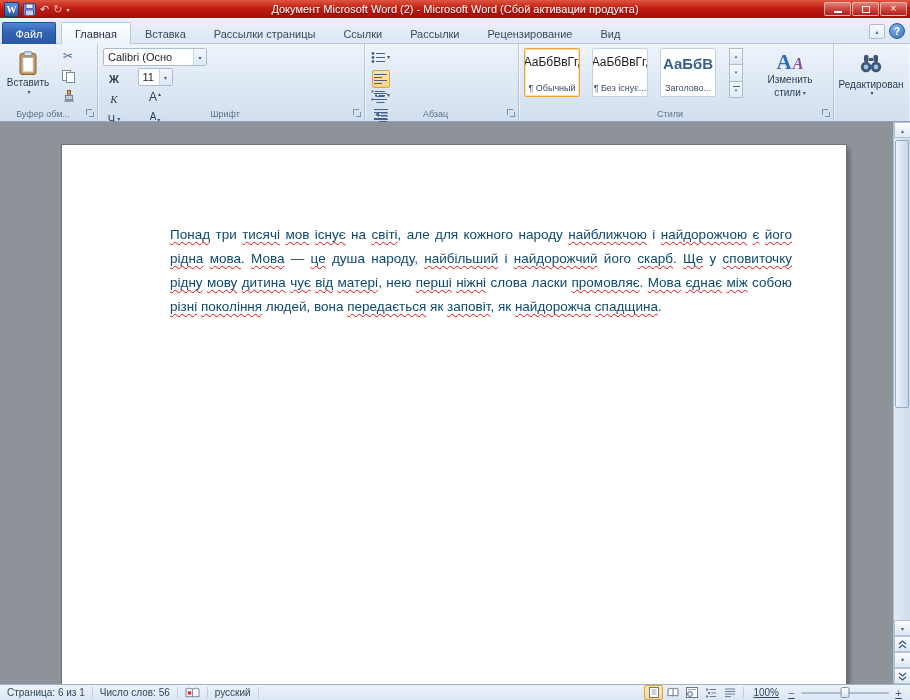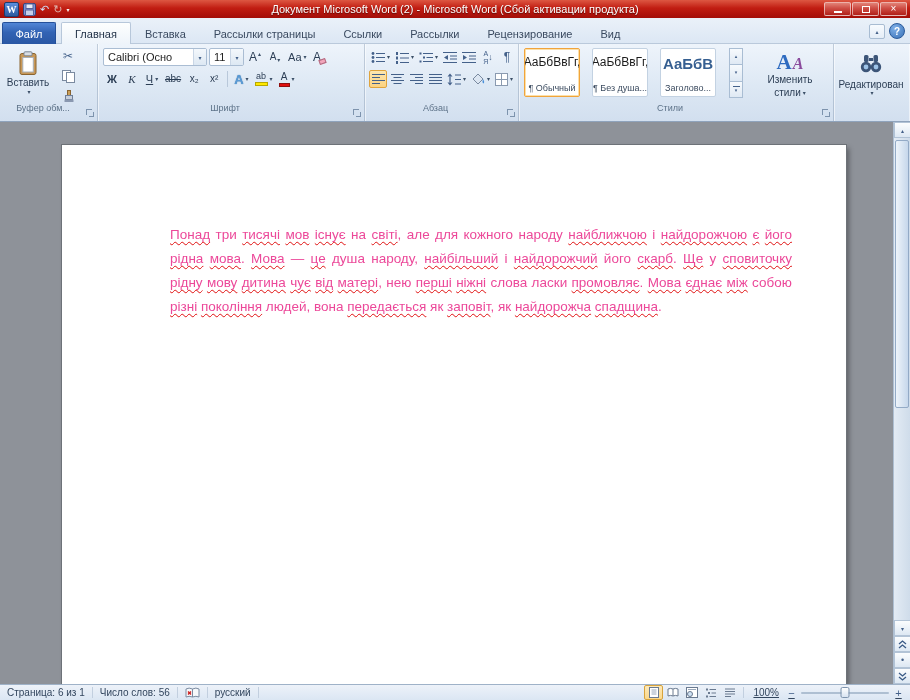--- a/index.html
+++ b/index.html
@@ -28,25 +28,25 @@
 .file-tab{width:54px;height:22px;margin-right:5px;background:linear-gradient(#5286d6,#3263b4 45%,#2a57a4);border:1px solid #24509a;border-bottom:none;border-radius:2px 2px 0 0;color:#fff;font-size:11px;display:flex;align-items:center;justify-content:center;}
 .tab{height:22px;padding:0 13px;display:flex;align-items:center;font-size:11px;color:#3a4a60;border:1px solid transparent;border-bottom:none;white-space:nowrap;}
 .tab.active{background:linear-gradient(#fdfefe,#eef4fa);border-color:#b7c7da;border-radius:2px 2px 0 0;color:#223248;}
 .ribbon-extras{position:absolute;right:5px;top:5px;display:flex;gap:4px;align-items:center;}
 .min-ribbon{width:16px;height:15px;border:1px solid #a8bcd2;border-radius:2px;background:linear-gradient(#f8fbfe,#e4edf7);color:#44618a;font-size:6px;display:flex;align-items:center;justify-content:center;}
 .help-btn{width:16px;height:16px;border-radius:50%;background:radial-gradient(circle at 35% 30%,#7fb0e8,#3a72b8);border:1px solid #2a5a9a;color:#fff;font-size:10px;font-weight:bold;display:flex;align-items:center;justify-content:center;}
 
 
 .ribbon{position:absolute;top:44px;left:0;right:0;height:78px;background:linear-gradient(#eef4fb,#dde8f4 55%,#d2dfef);border-bottom:1px solid #8fa3bc;}
 .group{position:absolute;top:0;bottom:0;border-right:1px solid rgba(125,145,170,.4);box-shadow:1px 0 0 rgba(255,255,255,.55);}
-.group-label{position:absolute;left:0;right:12px;bottom:7px;height:13px;font-size:9px;color:#5d7288;display:flex;align-items:center;justify-content:center;white-space:nowrap;}
+.group-label{position:absolute;left:0;right:12px;bottom:1px;height:13px;font-size:9px;color:#5d7288;display:flex;align-items:center;justify-content:center;white-space:nowrap;}
 .dlg{position:absolute;right:2px;bottom:3px;width:10px;height:10px;}
 .dlg::before{content:"";position:absolute;left:1px;top:1px;width:5px;height:5px;border-left:1px solid #7d93ad;border-top:1px solid #7d93ad;}
 .dlg::after{content:"";position:absolute;right:1px;bottom:1px;width:4px;height:4px;border-right:1px solid #7d93ad;border-bottom:1px solid #7d93ad;}
-.row{position:absolute;display:flex;align-items:center;gap:2px;}
+.row{position:absolute;display:flex;align-items:center;gap:2px;flex-direction:column;}
 .sbtn{display:inline-flex;align-items:center;justify-content:center;min-width:18px;height:18px;padding:0 1px;border:1px solid transparent;border-radius:2px;color:#2c3e55;font-size:11px;line-height:1;}
 .sbtn.active{background:linear-gradient(#fde7b0,#fbd281);border-color:#dfa33c;}
 .caret{font-size:6px;color:#3c5068;margin-left:2px;line-height:1;}
 .divider{width:1px;height:16px;background:#b9c8da;margin:0 2px;}
 .b{font-weight:bold;}
 .i{font-style:italic;font-family:"Liberation Serif",serif;}
 .u{text-decoration:underline;}
 .strike{text-decoration:line-through;font-size:10px;}
 .fx{color:#5b9bd5;font-weight:bold;text-shadow:0 0 1px #2e6da4;}
 .stackbar{display:flex;flex-direction:column;align-items:center;line-height:1;gap:1px;}
@@ -79,21 +79,21 @@
 .aa-purple{font:bold italic 16px/1 "Liberation Serif",serif;color:#8a4a9c;}
 .cs-line{line-height:1.2;display:flex;align-items:center;}
 
 
 .edit-btn{position:absolute;left:4px;top:6px;width:66px;height:56px;display:flex;flex-direction:column;align-items:center;gap:5px;padding-top:3px;border:1px solid transparent;border-radius:2px;font-size:10px;color:#2c3e55;}
 .edit-label{display:flex;align-items:center;white-space:nowrap;flex-direction:column;}
 
 
 .docarea{position:absolute;top:122px;left:0;right:0;bottom:16px;background:#8e9299;overflow:hidden;}
 .page{position:absolute;left:62px;top:23px;width:784px;bottom:0;background:#fff;box-shadow:0 0 0 1px #6d7278,3px 3px 5px rgba(0,0,0,.35);}
-.doc-text{position:absolute;left:108px;top:78px;width:622px;font-size:13.5px;line-height:24px;color:#ec4899;}
+.doc-text{position:absolute;left:108px;top:78px;width:622px;font-size:13.5px;line-height:24px;color:#0c4a6e;}
 .doc-line{text-align:justify;text-align-last:justify;}
 .doc-line.last{text-align-last:left;}
 .misspelled{text-decoration:underline;text-decoration-style:wavy;text-decoration-color:#e01010;text-decoration-thickness:1px;text-underline-offset:2px;text-decoration-skip-ink:none;}
 
 
 .vscroll{position:absolute;right:0;top:0;width:17px;bottom:0;background:linear-gradient(90deg,#e3ebf4,#cfdcea);border-left:1px solid #aebfd2;}
 .scroll-btn{position:absolute;left:0;width:17px;height:16px;border:1px solid #b2c3d6;background:linear-gradient(#fbfdfe,#dde8f3);display:flex;align-items:center;justify-content:center;font-size:6px;color:#44618a;}
 .thumb{position:absolute;left:1px;width:14px;top:18px;height:268px;border:1px solid #93aac6;border-radius:2px;background:linear-gradient(90deg,#eef4fa,#c6d7eb);}
 
 
@@ -413,21 +413,21 @@
       <div class="dlg"></div>
     </div>
 
     <div class="group" style="left:519px;width:315px;">
       <div class="style-box selected" style="left:5px;">
         <span class="style-preview">АаБбВвГг,</span>
         <span class="style-name">¶ Обычный</span>
       </div>
       <div class="style-box" style="left:73px;">
         <span class="style-preview">АаБбВвГг,</span>
-        <span class="style-name">¶ Без душа...</span>
+        <span class="style-name">¶ Без існує...</span>
       </div>
       <div class="style-box heading" style="left:141px;">
         <span class="style-preview">АаБбВ</span>
         <span class="style-name">Заголово...</span>
       </div>
       <div class="gal-scroll">
         <div class="gal-btn">▴</div>
         <div class="gal-btn">▾</div>
         <div class="gal-btn">
             <span class="more-bar"></span>

